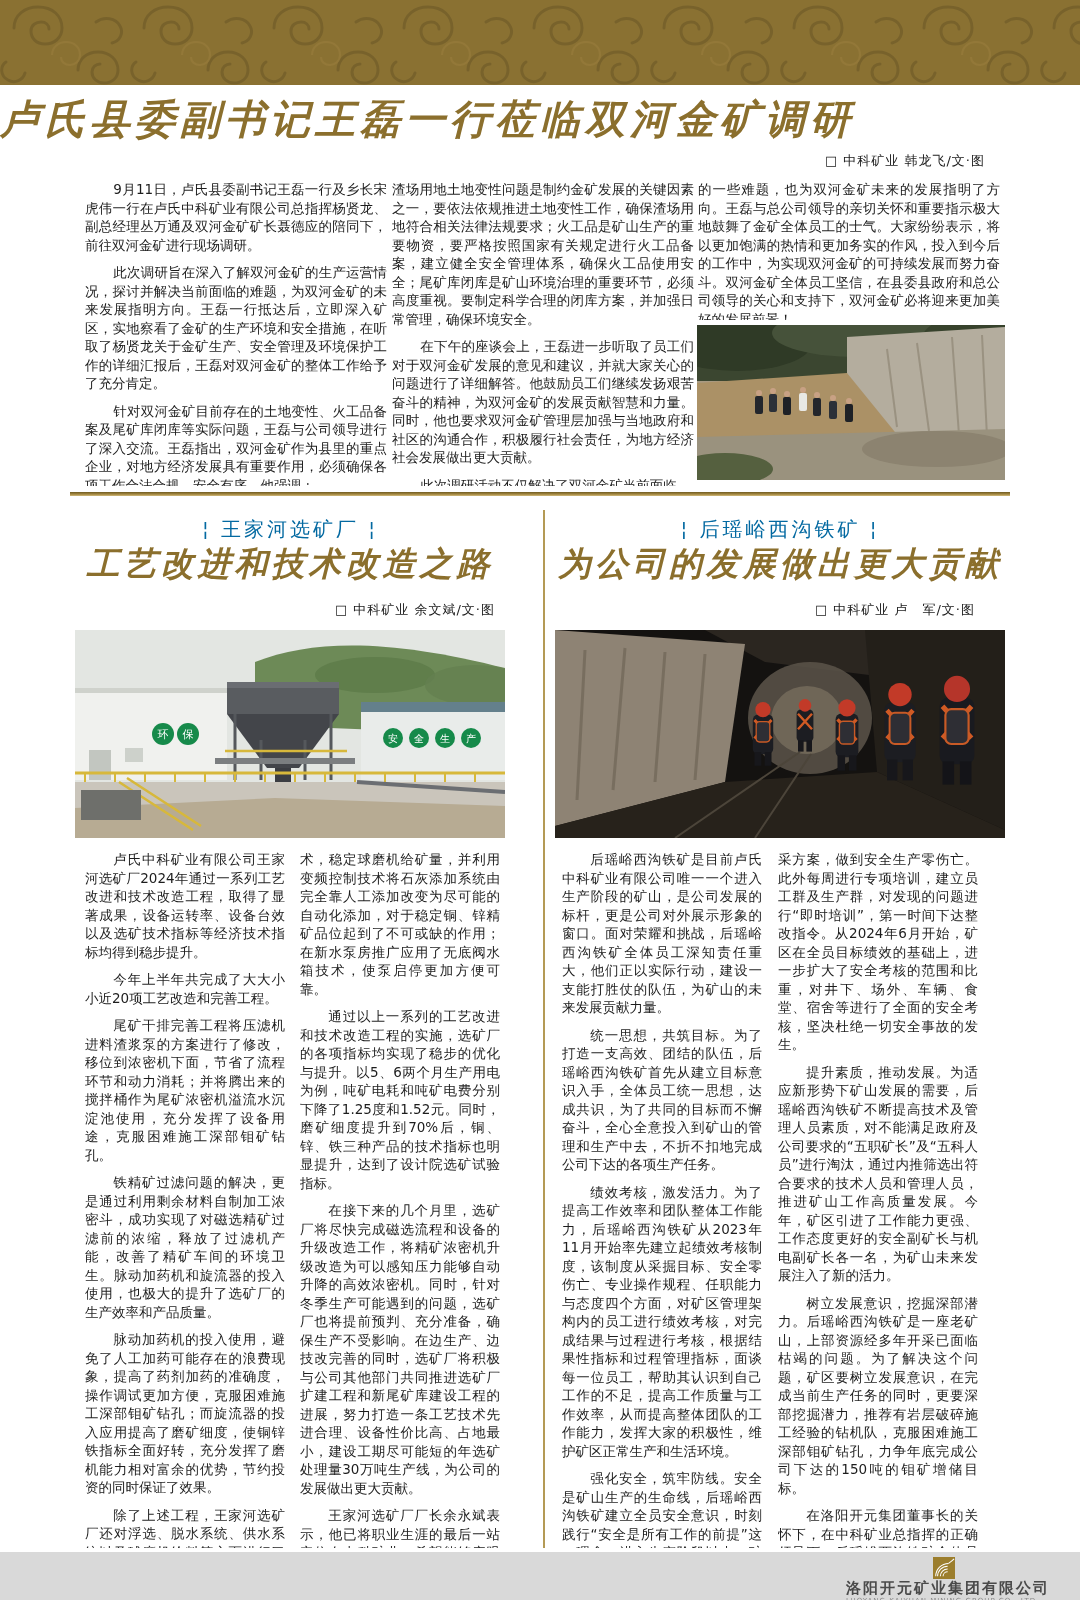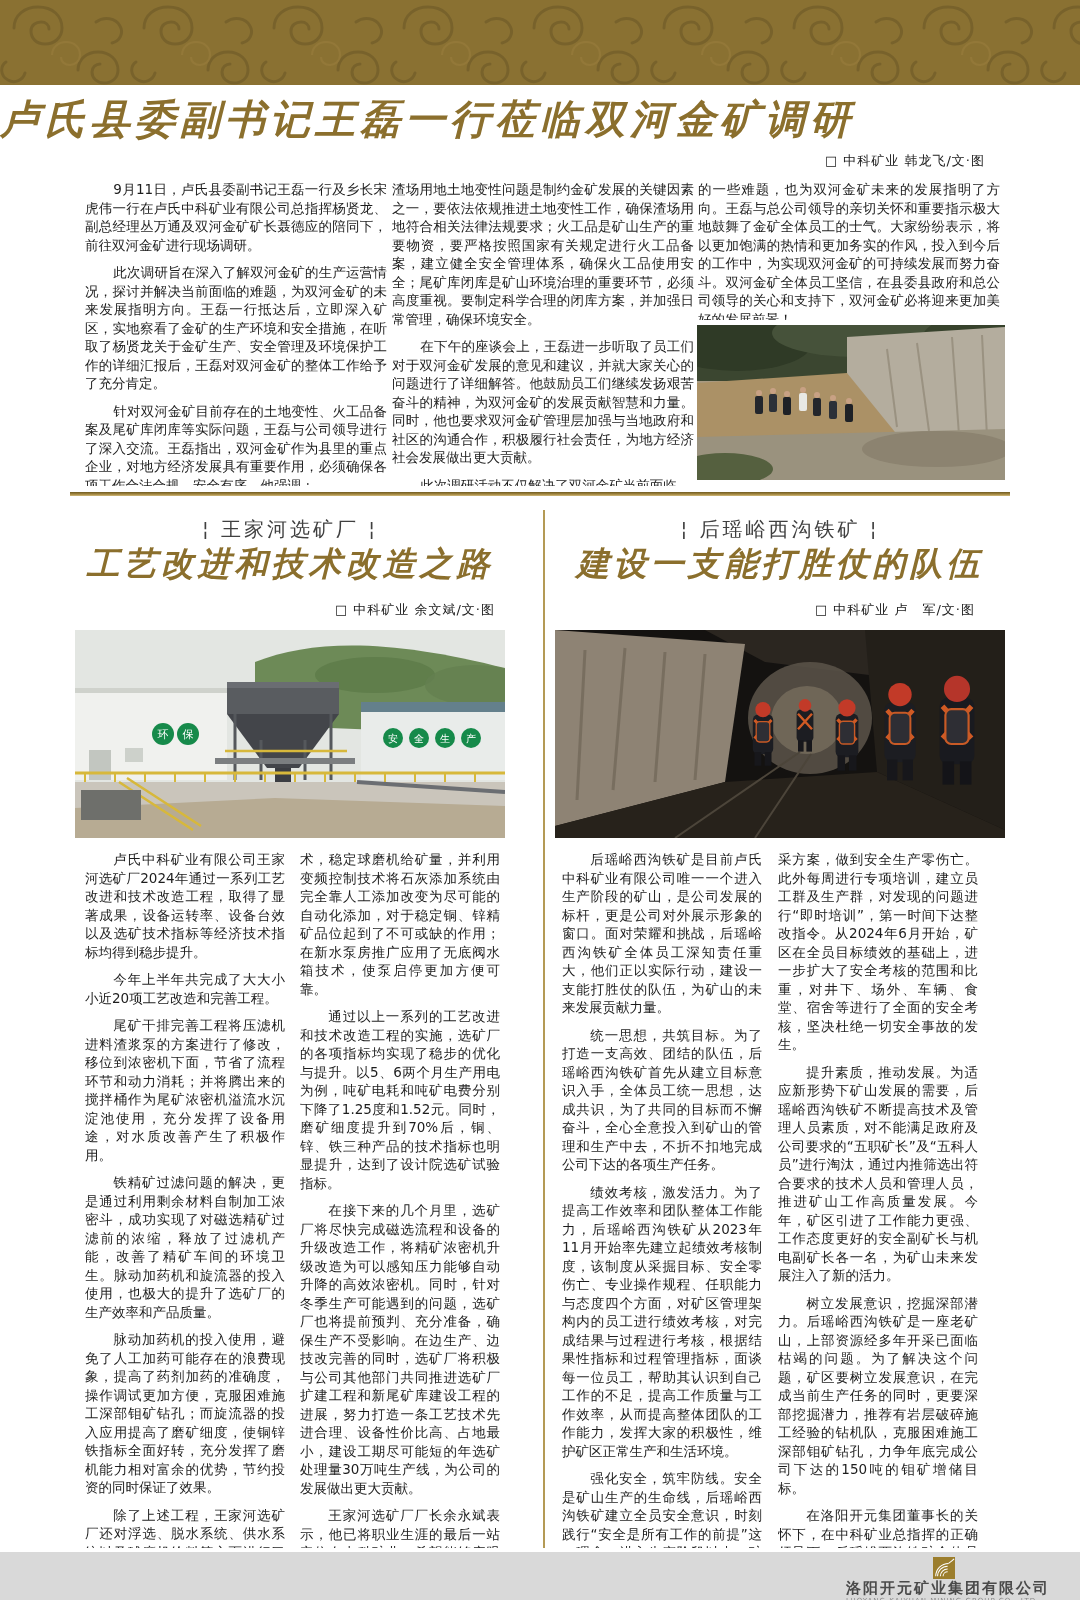--- a/index.html
+++ b/index.html
@@ -21,21 +21,21 @@
   .col-c{left:698px;top:180px;height:140px;}
   .photo{position:absolute;overflow:hidden;background:#777;}
   .photo svg{display:block;}
   .photo1{left:697px;top:325px;width:308px;height:155px;}
   .photo2{left:75px;top:630px;width:430px;height:208px;}
   .photo3{left:555px;top:630px;width:450px;height:208px;}
   .h-divider{position:absolute;top:492px;left:70px;width:940px;height:4px;
         background:linear-gradient(to bottom,#6f5a22 0%,#a3873f 55%,#d2bb7f 100%);}
   .v-divider{position:absolute;top:510px;left:543px;width:2px;height:1038px;background:#b49a55;}
   .kicker{position:absolute;top:516px;margin:0;text-align:center;font-size:20px;
-        letter-spacing:3px;color:#404040;font-weight:normal;}
+        letter-spacing:3px;color:#0369a1;font-weight:normal;}
   .kicker-left{left:75px;width:430px;}
   .kicker-right{left:555px;width:450px;}
   .art-title{position:absolute;top:542px;margin:0;text-align:center;
         font-family:"DejaVu Serif",serif;font-style:italic;font-weight:bold;
         font-size:33px;letter-spacing:4px;color:#8b6f2d;}
   .title-left{left:75px;width:430px;}
   .title-right{left:555px;width:450px;}
   .byline-left{top:601px;left:75px;width:420px;}
   .byline-right{top:601px;left:555px;width:420px;}
   .bot-col{top:850px;width:200px;height:698px;}
@@ -187,34 +187,34 @@
       <polygon points="0,178 200,168 430,176 430,208 0,208" fill="#b7ab93"></polygon>
       <path d="M44 152 L118 200 M52 148 L126 196" stroke="#d7b83b" stroke-width="2.5" fill="none"></path>
       <rect x="6" y="160" width="60" height="30" fill="#6e6f6b"></rect>
       <path d="M282 152 L430 162" stroke="#6b6e72" stroke-width="4"></path>
     </svg>
   </div>
 
   <div class="col bot-col col-l1">
       <p class="para">卢氏中科矿业有限公司王家河选矿厂2024年通过一系列工艺改进和技术改造工程，取得了显著成果，设备运转率、设备台效以及选矿技术指标等经济技术指标均得到稳步提升。</p>
       <p class="para">今年上半年共完成了大大小小近20项工艺改造和完善工程。</p>
-      <p class="para">尾矿干排完善工程将压滤机进料渣浆泵的方案进行了修改，移位到浓密机下面，节省了流程环节和动力消耗；并将腾出来的搅拌桶作为尾矿浓密机溢流水沉淀池使用，充分发挥了设备用途，对水质改善产生了积极作用。</p>
+      <p class="para">尾矿干排完善工程将压滤机进料渣浆泵的方案进行了修改，移位到浓密机下面，节省了流程环节和动力消耗；并将腾出来的搅拌桶作为尾矿浓密机溢流水沉淀池使用，充分发挥了设备用途，克服困难施工深部钼矿钻孔。</p>
       <p class="para">铁精矿过滤问题的解决，更是通过利用剩余材料自制加工浓密斗，成功实现了对磁选精矿过滤前的浓缩，释放了过滤机产能，改善了精矿车间的环境卫生。脉动加药机和旋流器的投入使用，也极大的提升了选矿厂的生产效率和产品质量。</p>
       <p class="para">脉动加药机的投入使用，避免了人工加药可能存在的浪费现象，提高了药剂加药的准确度，操作调试更加方便，克服困难施工深部钼矿钻孔；而旋流器的投入应用提高了磨矿细度，使铜锌铁指标全面好转，充分发挥了磨机能力相对富余的优势，节约投资的同时保证了效果。</p>
       <p class="para">除了上述工程，王家河选矿厂还对浮选、脱水系统、供水系统以及球磨机给料等方面进行了全面改进。</p>
     </div>
   <div class="col bot-col col-l2">
       <p class="para cont">术，稳定球磨机给矿量，并利用变频控制技术将石灰添加系统由完全靠人工添加改变为尽可能的自动化添加，对于稳定铜、锌精矿品位起到了不可或缺的作用；在新水泵房推广应用了无底阀水箱技术，使泵启停更加方便可靠。</p>
       <p class="para">通过以上一系列的工艺改进和技术改造工程的实施，选矿厂的各项指标均实现了稳步的优化与提升。以5、6两个月生产用电为例，吨矿电耗和吨矿电费分别下降了1.25度和1.52元。同时，磨矿细度提升到70%后，铜、锌、铁三种产品的技术指标也明显提升，达到了设计院选矿试验指标。</p>
       <p class="para">在接下来的几个月里，选矿厂将尽快完成磁选流程和设备的升级改造工作，将精矿浓密机升级改造为可以感知压力能够自动升降的高效浓密机。同时，针对冬季生产可能遇到的问题，选矿厂也将提前预判、充分准备，确保生产不受影响。在边生产、边技改完善的同时，选矿厂将积极与公司其他部门共同推进选矿厂扩建工程和新尾矿库建设工程的进展，努力打造一条工艺技术先进合理、设备性价比高、占地最小，建设工期尽可能短的年选矿处理量30万吨生产线，为公司的发展做出更大贡献。</p>
       <p class="para">王家河选矿厂厂长余永斌表示，他已将职业生涯的最后一站定位在中科矿业，希望能够亲眼见证和亲身经历公司一步步成长壮大的过程。他相信，在大家的共同努力下，王家河选矿厂一定能够不断突破、创造更加辉煌的未来。</p>
     </div>
 
   <h3 class="kicker kicker-right">¦ 后瑶峪西沟铁矿 ¦</h3>
-  <h2 class="art-title title-right">建设一支能打胜仗的队伍</h2>
+  <h2 class="art-title title-right">为公司的发展做出更大贡献</h2>
   <div class="byline byline-right">□ 中科矿业 卢　军/文·图</div>
 
   <div class="photo photo3">
     <svg viewBox="0 0 450 208" width="450" height="208">
       <rect width="450" height="208" fill="#141210"></rect>
       <polygon points="150,0 450,0 450,62 210,32" fill="#2b2620"></polygon>
       <polygon points="0,0 190,14 170,152 0,196" fill="#8e8374"></polygon>
       <path d="M30 20 L22 170 M70 18 L58 160 M110 22 L100 152 M150 24 L140 150" stroke="#6f6557" stroke-width="3" fill="none" opacity="0.7"></path>
       <ellipse cx="255" cy="88" rx="62" ry="56" fill="#5c554a" opacity="0.85"></ellipse>
       <ellipse cx="252" cy="90" rx="36" ry="34" fill="#746b5c" opacity="0.85"></ellipse>

